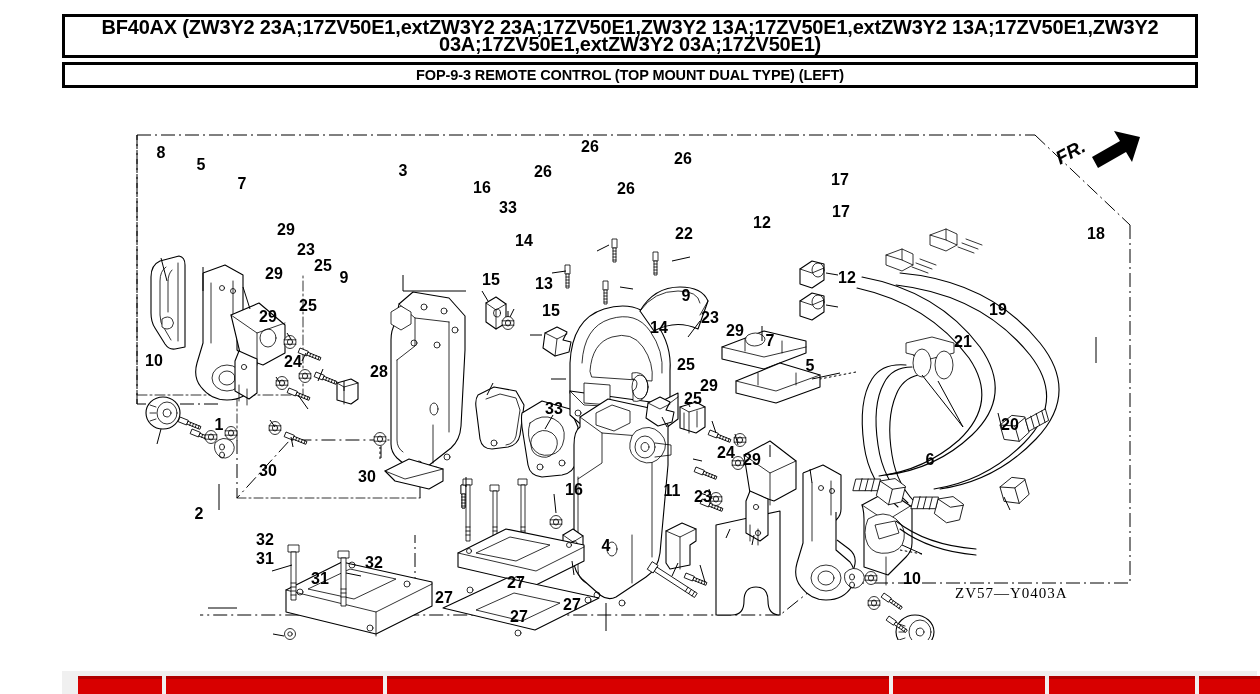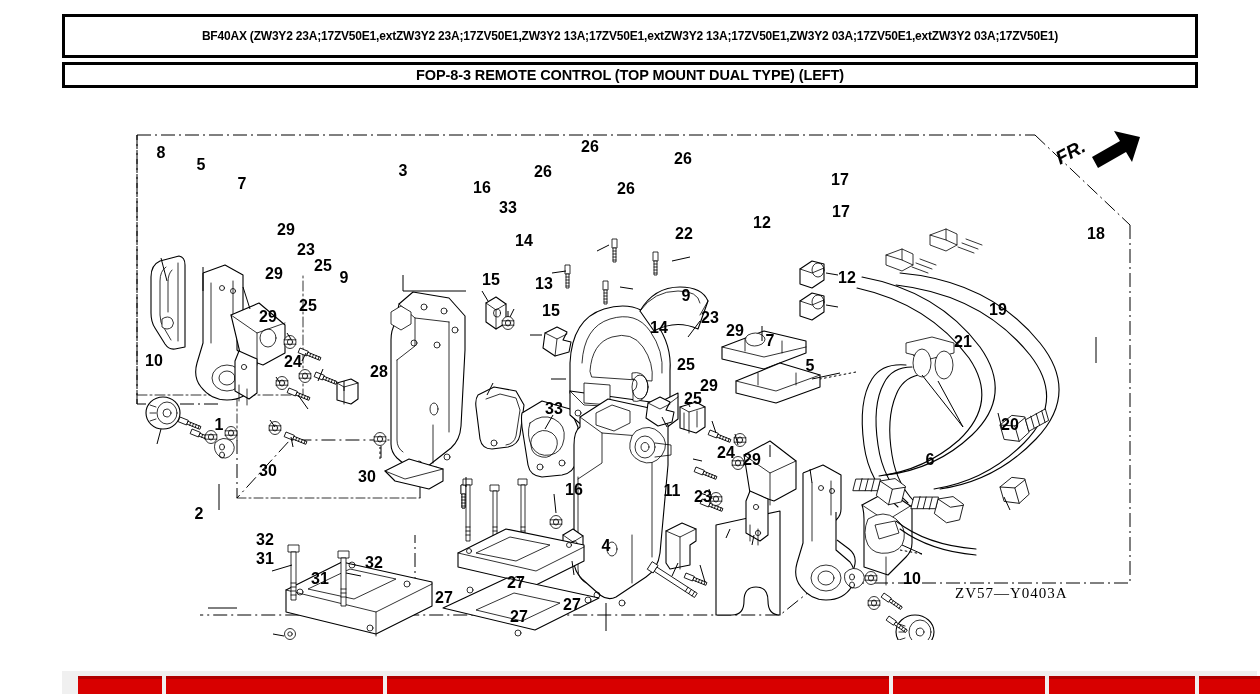--- a/index.html
+++ b/index.html
@@ -18,21 +18,21 @@
     position: absolute;
     border: 3px solid #000;
     background: #fff;
     display: flex; align-items: center; justify-content: center;
     text-align: center;
     font-weight: bold;
     color: #000;
   }
   #title-model {
     left: 62px; top: 14px; width: 1136px; height: 44px;
-    font-size: 12px; line-height: 17px;
+    font-size: 20px; line-height: 17px;
     letter-spacing: -0.2px;
     padding: 0 5px;
   }
   #title-section {
     left: 62px; top: 62px; width: 1136px; height: 26px;
     font-size: 14.5px;
     letter-spacing: -0.1px;
   }
 
   
@@ -57,21 +57,21 @@
 </head>
 <body>
 
 <div id="page">
 
   <div class="titlebox" id="title-model">
     <span>BF40AX (ZW3Y2 23A;17ZV50E1,extZW3Y2 23A;17ZV50E1,ZW3Y2 13A;17ZV50E1,extZW3Y2 13A;17ZV50E1,ZW3Y2 03A;17ZV50E1,extZW3Y2 03A;17ZV50E1)</span>
   </div>
 
   <div class="titlebox" id="title-section">
-    <span>FOP-8-3 REMOTE CONTROL (TOP MOUNT DUAL TYPE) (LEFT)</span>
+    <span>FOP-9-3 REMOTE CONTROL (TOP MOUNT DUAL TYPE) (LEFT)</span>
   </div>
 
   <div id="diagram">
   <svg width="1260" height="545" viewBox="0 0 1260 545" xmlns="http://www.w3.org/2000/svg">
     <defs>
       <style>
         .ln   { fill:none; stroke:#000; stroke-width:1.1; stroke-linejoin:round; stroke-linecap:round; }
         .lnt  { fill:none; stroke:#000; stroke-width:0.8; stroke-linejoin:round; stroke-linecap:round; }
         .fillw{ fill:#ffffff; stroke:#000; stroke-width:1.1; stroke-linejoin:round; }
         .fillwt{ fill:#ffffff; stroke:#000; stroke-width:0.8; stroke-linejoin:round; }

